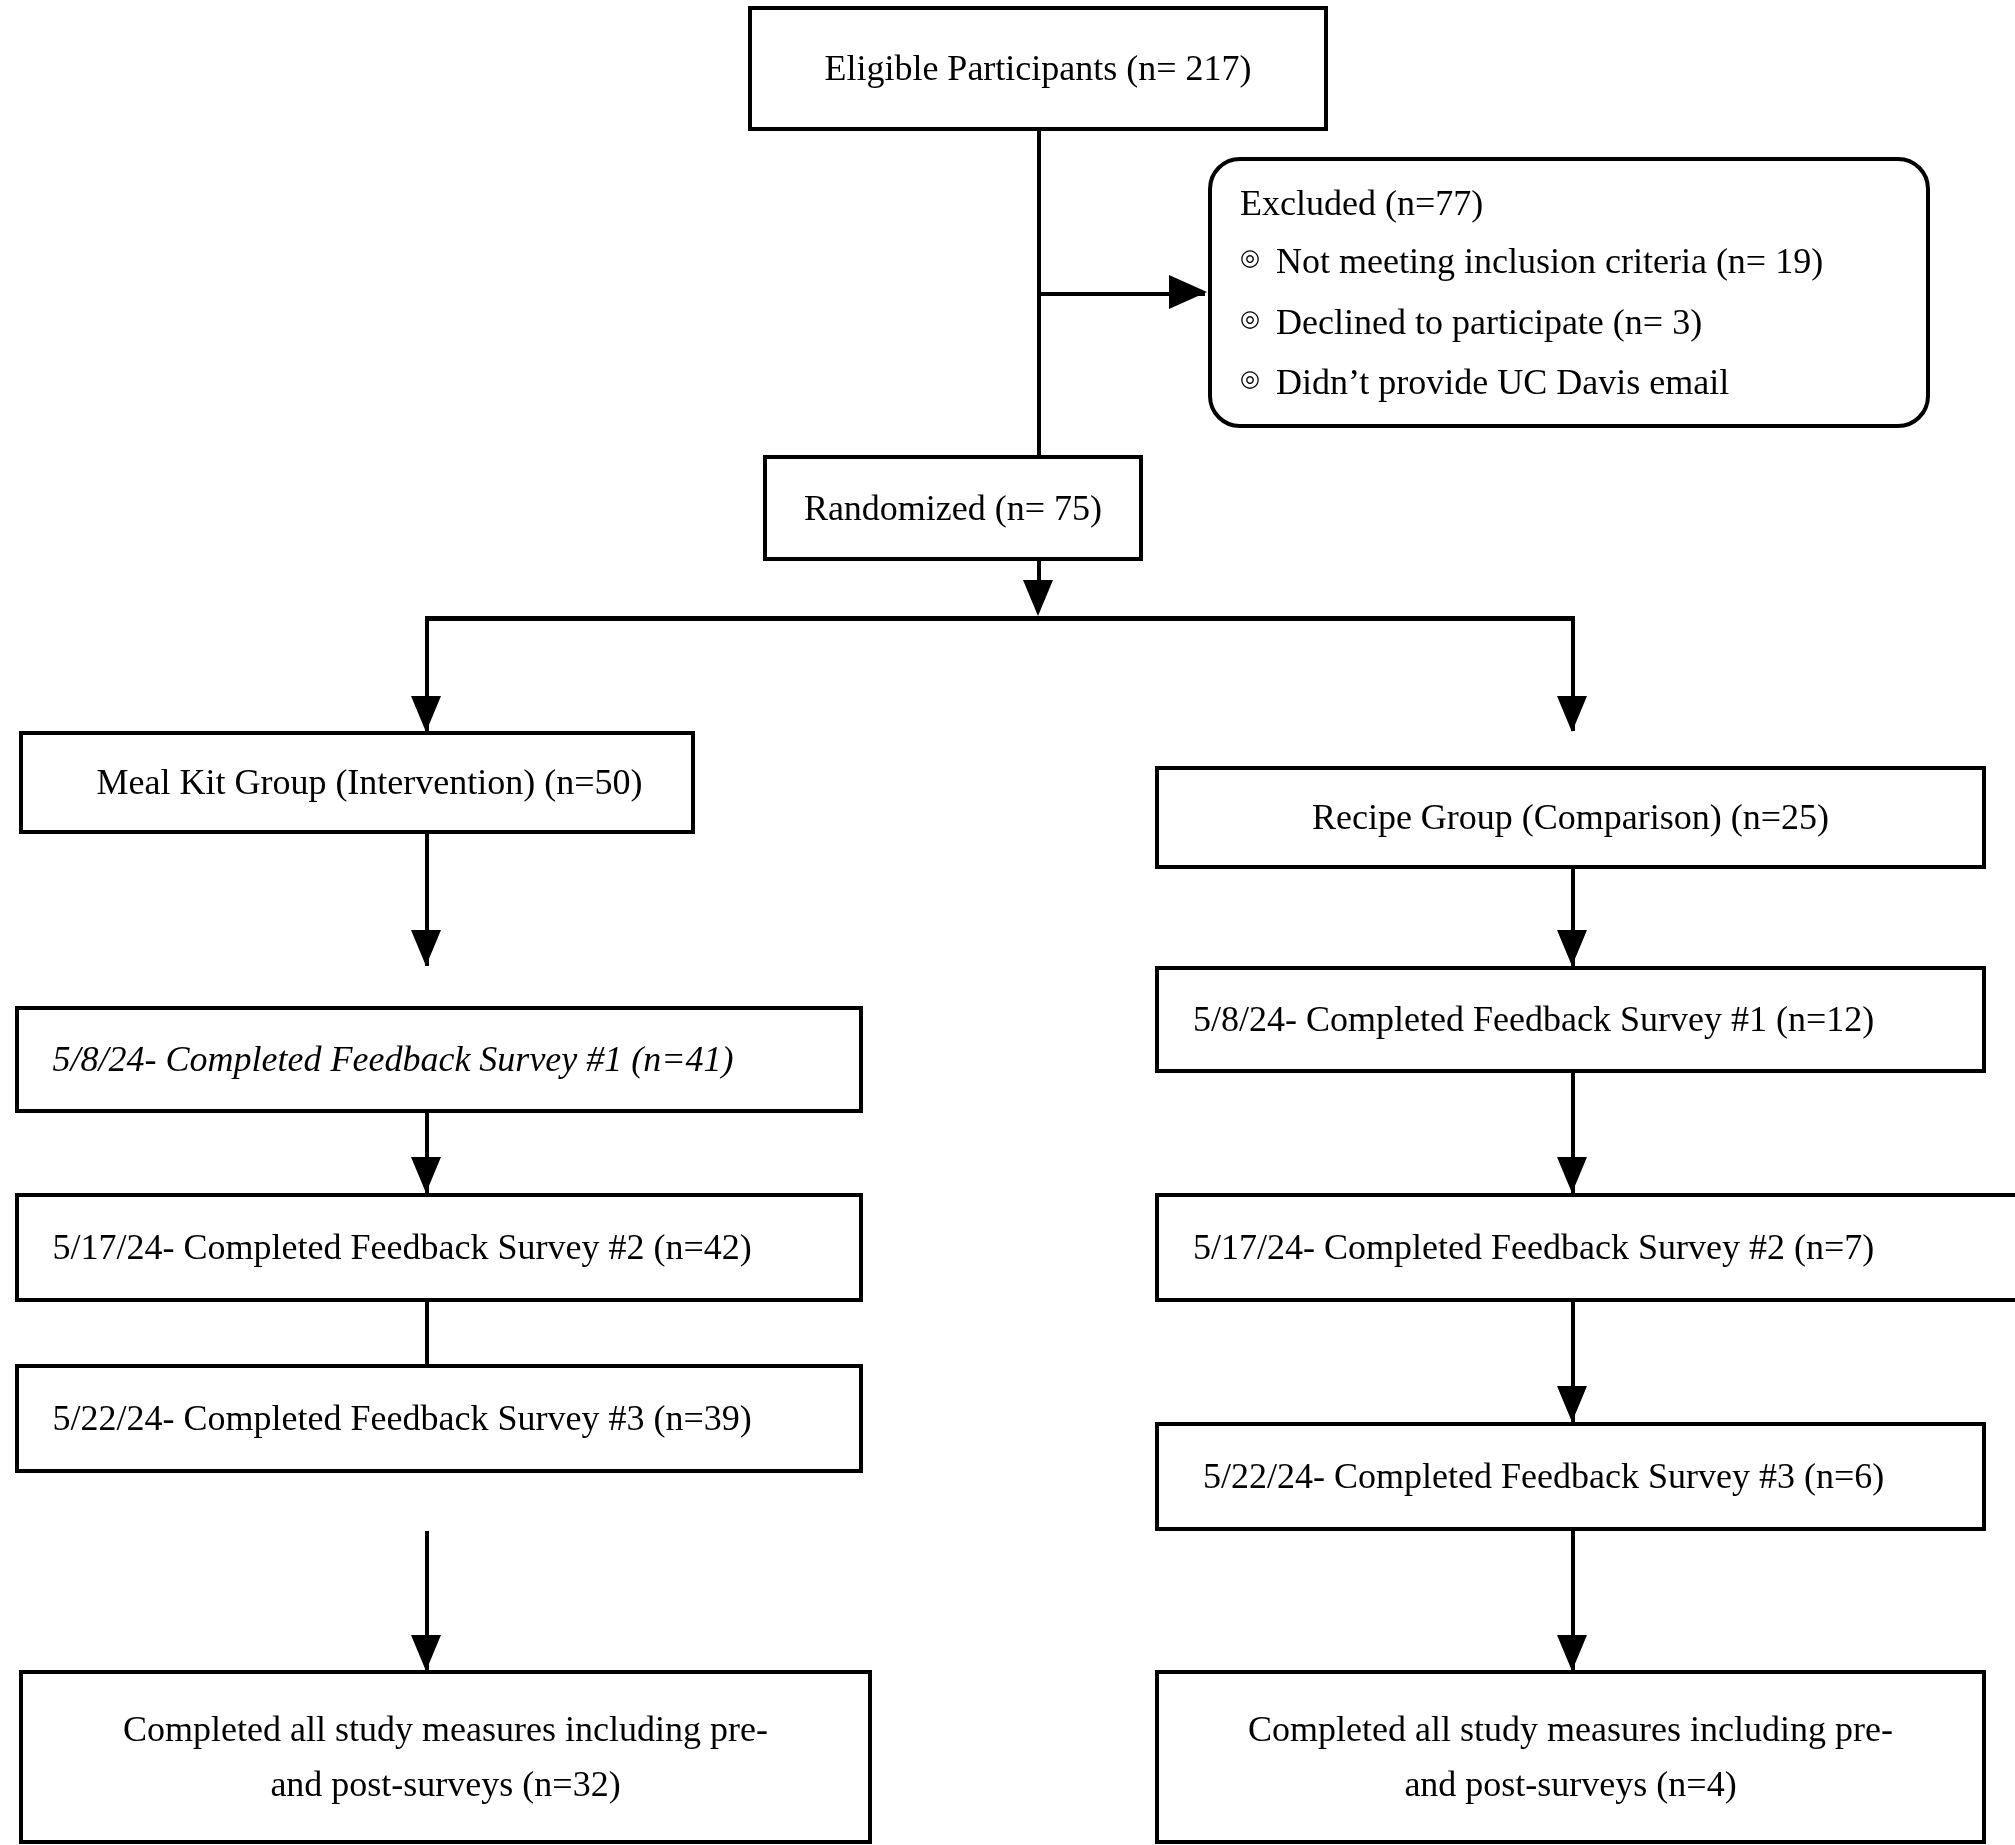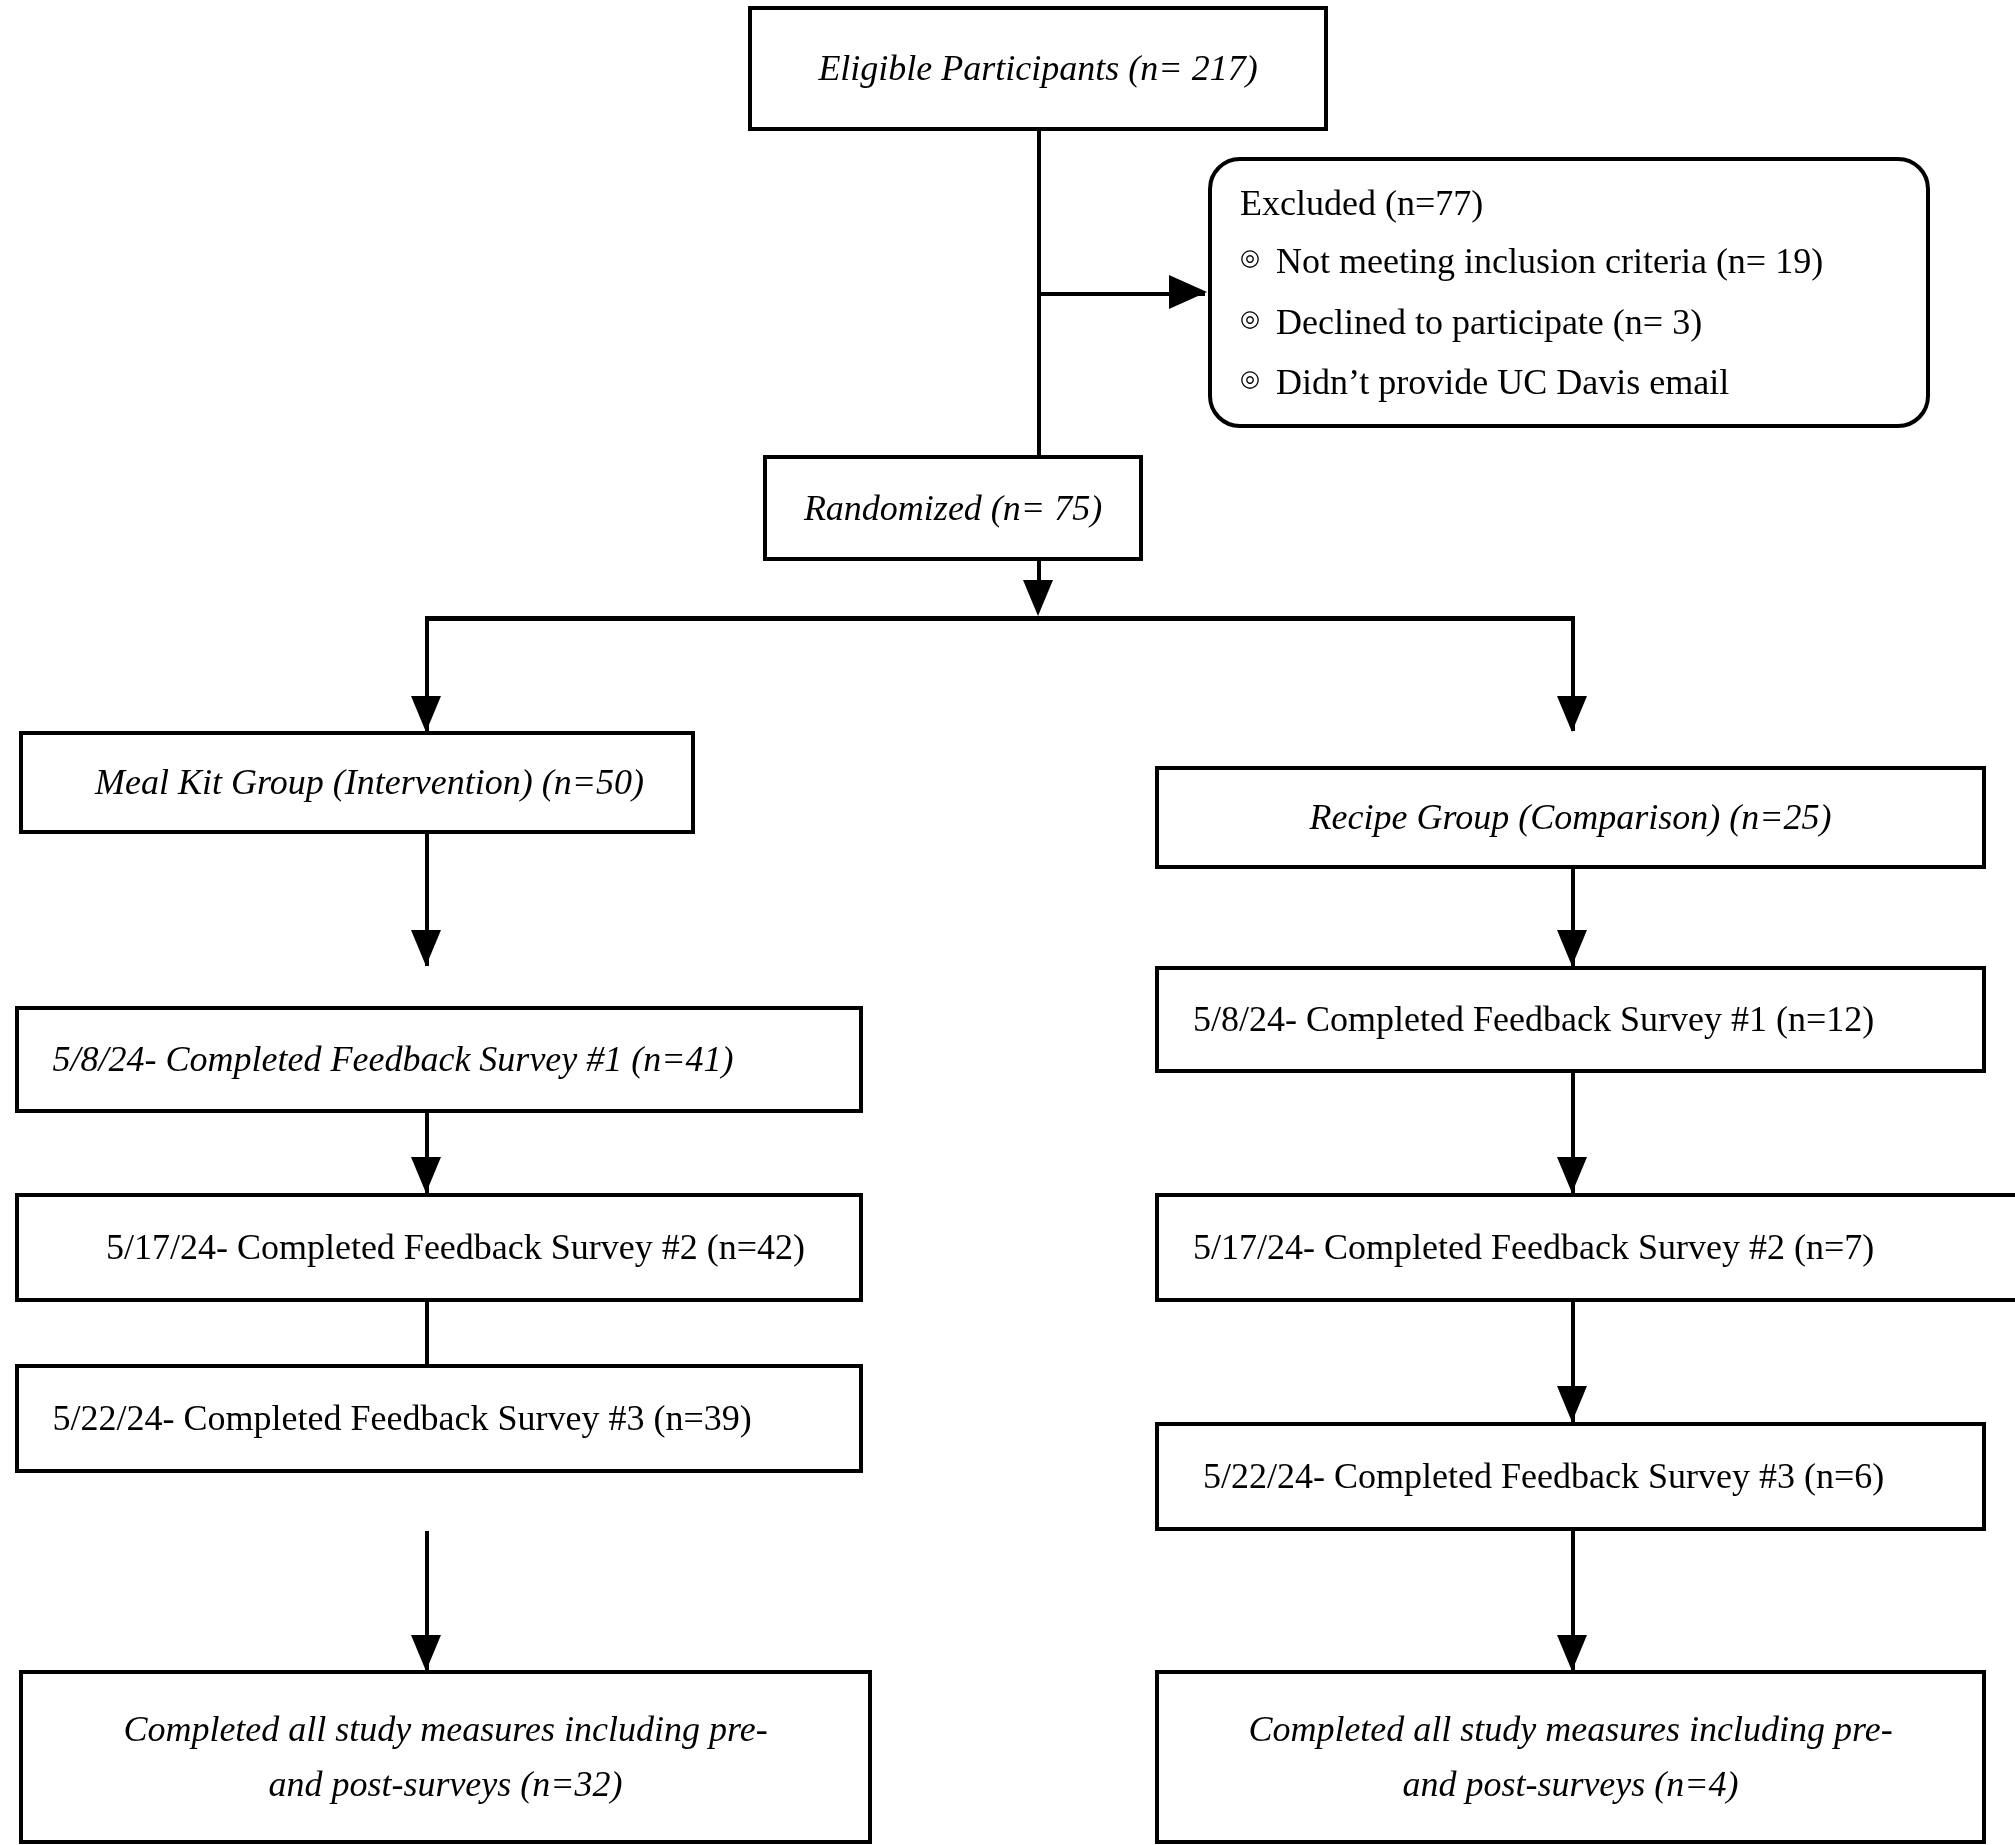--- a/index.html
+++ b/index.html
@@ -21,21 +21,21 @@
   }
   .box {
     position: absolute;
     box-sizing: border-box;
     border: 4px solid #000000;
     background: #ffffff;
     display: flex;
     align-items: center;
     z-index: 3;
   }
-  .box-center { justify-content: flex-start; font-style: italic; }
+  .box-center { justify-content: flex-start; }
   .box-left   { justify-content: flex-start; }
 
   .box-text {
     font-size: 36px;
     line-height: 1.52;
     white-space: pre-wrap;
     color: #000000;
   }
   .box-text.center { text-align: center; width: 100%; }
   .box-text.left   { text-align: left; }
@@ -161,21 +161,21 @@
   <div class="vline" style="left:425px; top:834px; height:132px;"></div>
   <div class="arrow-down" style="left:411px; top:930px;"></div>
 
   <div class="box box-left" style="left:14.5px; top:1006px; width:848px; height:107px; padding-left:34px;font-style:italic;">
     <span class="box-text left">5/8/24- Completed Feedback Survey #1 (n=41)</span>
   </div>
 
   <div class="vline" style="left:425px; top:1073px; height:120px;"></div>
   <div class="arrow-down" style="left:411px; top:1157px;"></div>
 
-  <div class="box box-left" style="left:14.5px; top:1193px; width:848px; height:109px; padding-left:34px;justify-content:center;">
+  <div class="box box-left" style="left:14.5px; top:1193px; width:848px; height:109px; padding-left:34px;">
     <span class="box-text left">5/17/24- Completed Feedback Survey #2 (n=42)</span>
   </div>
 
   <div class="vline" style="left:425px; top:1302px; height:120px;"></div>
   <div class="arrow-down" style="left:411px; top:1386px;"></div>
 
   <div class="box box-left" style="left:14.5px; top:1364px; width:848px; height:109px; padding-left:34px;">
     <span class="box-text left">5/22/24- Completed Feedback Survey #3 (n=39)</span>
   </div>
 

